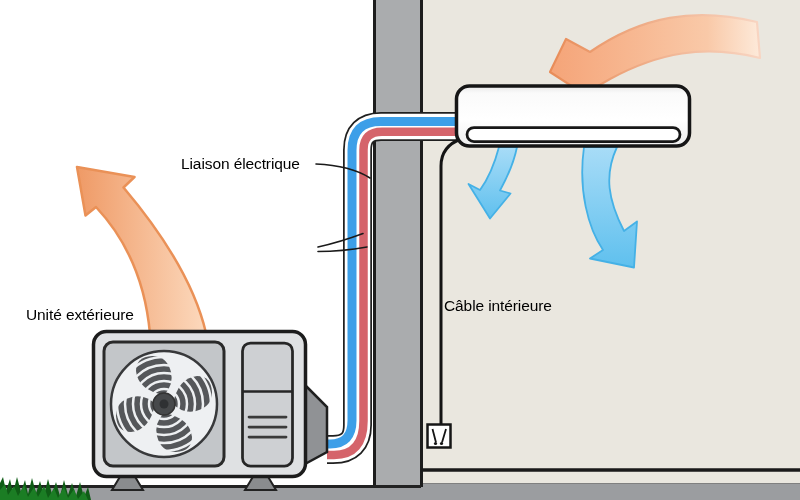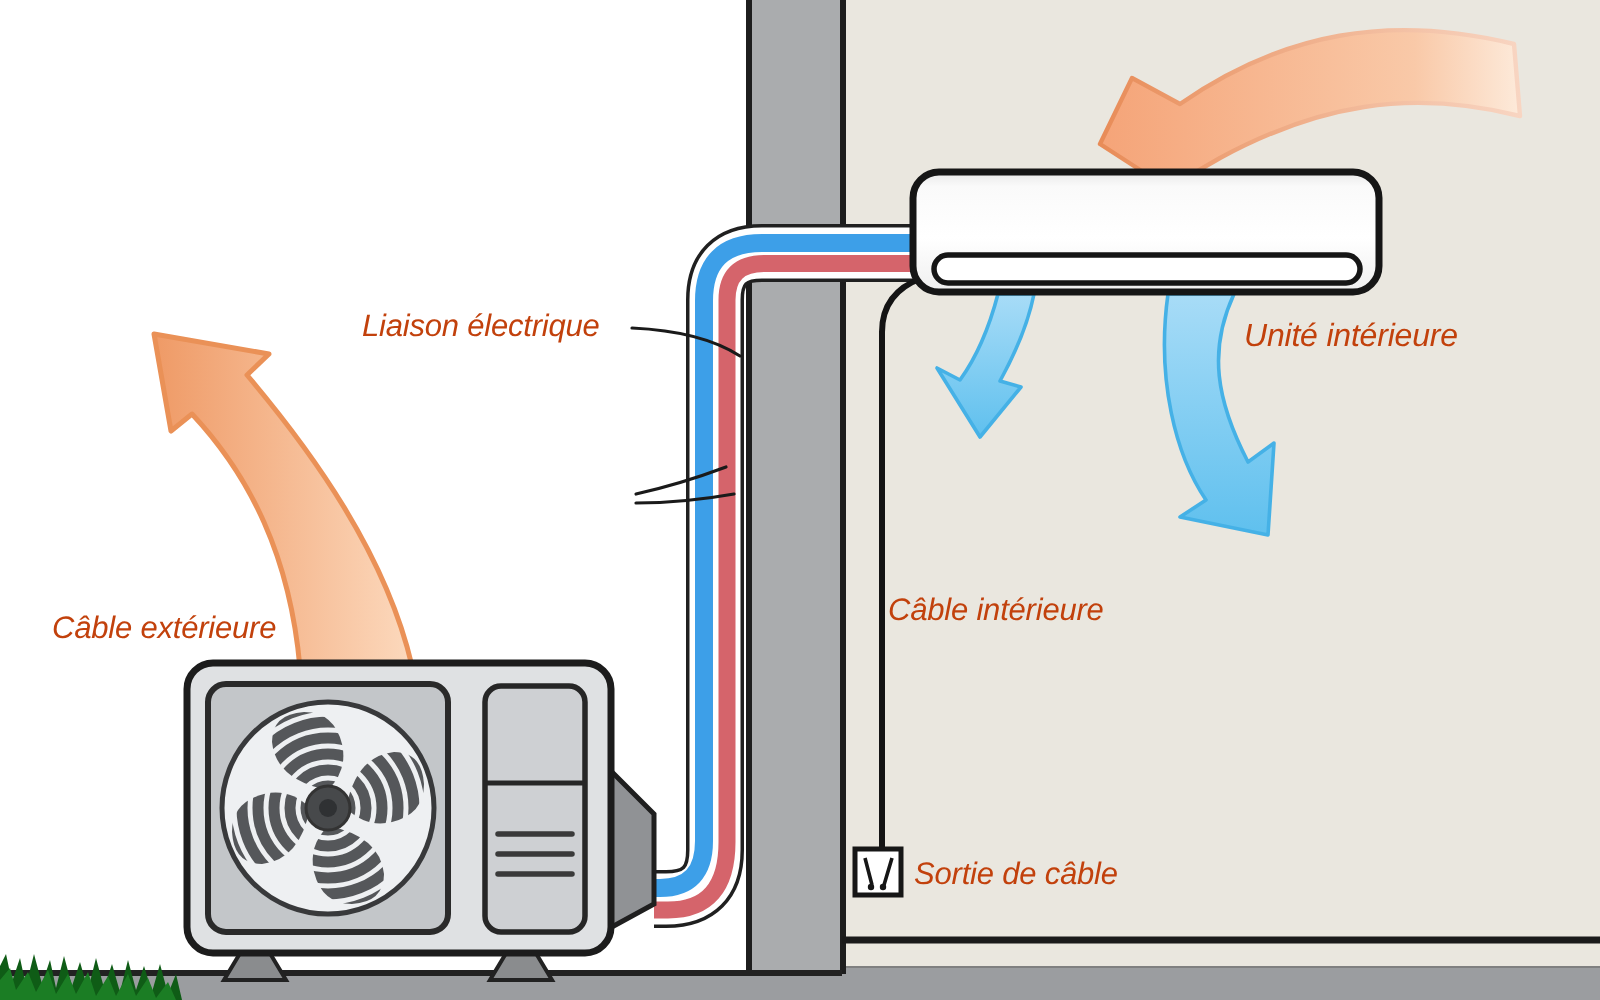--- a/index.html
+++ b/index.html
@@ -6,26 +6,25 @@
   #stage{
     position:relative;
     width:800px;height:500px;
     background:#ffffff;
     overflow:hidden;
     font-family:"Liberation Sans", sans-serif;
   }
   #artwork{position:absolute;left:0;top:0;width:800px;height:500px;}
   .lbl{
     position:absolute;
-    color:#c2410c;
+    color:#000000;
     font-size:15.5px;
     line-height:1.12;
     letter-spacing:-0.1px;
     white-space:nowrap;
-    font-style:italic;
   }
   .lbl.wrap{white-space:normal;}
 </style>
 </head>
 <body>
 
 <div id="stage">
 
   <svg id="artwork" viewBox="0 0 800 500">
     <defs>
@@ -153,21 +152,19 @@
     <g stroke="#1a1a1a" stroke-width="1.6" fill="none" stroke-linecap="round">
       <path d="M 316 164 C 338 165 356 169 370 178"></path>
       <path d="M 318 247 C 336 243 351 238 363 233.5"></path>
       <path d="M 318 251.5 C 337 251.5 353 249.5 367 247"></path>
     </g>
   </svg>
 
   <div class="lbl" style="left:181px; top:155px;">Liaison électrique</div>
 
 
-  <div class="lbl" style="left:26px; top:306px;">Câble extérieure</div>
+  <div class="lbl" style="left:26px; top:306px;">Unité extérieure</div>
 
-  <div class="lbl" style="left:622px; top:160px; font-size:16px;">Unité intérieure</div>
 
   <div class="lbl" style="left:444px; top:297px;">Câble intérieure</div>
 
-  <div class="lbl" style="left:457px; top:429px;">Sortie de câble</div>
 
 </div>
 
 </body></html>

